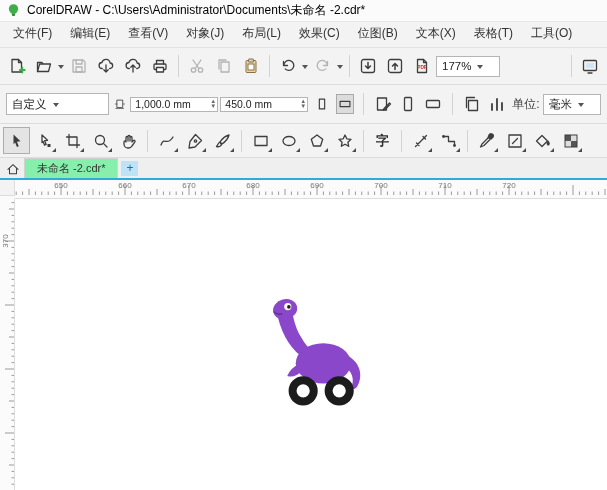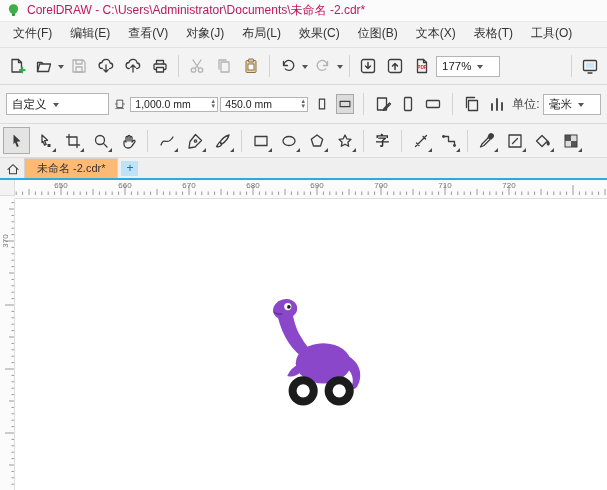--- a/index.html
+++ b/index.html
@@ -1,21 +1,21 @@
 <!DOCTYPE html>
 <html><head>
 <meta charset="utf-8">
 <style>
   * { margin:0; padding:0; box-sizing:border-box; }
   body { font-family:"Liberation Sans","DejaVu Sans",sans-serif; background:#ccc; }
   .app { width:607px; height:490px; background:#fff; display:flex; flex-direction:column; overflow:hidden; position:relative; font-size:12px; color:#333; }
 
   
   .titlebar { height:22px; background:#fbfbfb; display:flex; align-items:center; gap:6px; padding-left:6px; border-bottom:1px solid #e8e8e8; flex:0 0 22px; }
-  .titlebar .ttl { font-size:12px; color:#be185d; white-space:nowrap; }
+  .titlebar .ttl { font-size:12px; color:#000000; white-space:nowrap; }
 
   
   .menubar { height:26px; background:#f3f3f3; display:flex; align-items:flex-start; padding-left:4px; flex:0 0 26px; border-bottom:1px solid #e2e2e2; overflow:hidden; }
   .menu { padding:0 9px; height:22px; line-height:22px; font-size:12px; color:#333; white-space:nowrap; cursor:default; }
 
   
   .tb { background:#f3f3f3; display:flex; align-items:center; border-bottom:1px solid #dcdcdc; }
   .std { flex:0 0 37px; padding:0 4px; gap:1px; }
   .prop { flex:0 0 39px; padding:0 6px; gap:5px; }
   .toolsrow { flex:0 0 34px; padding:0 3px; gap:1px; }
@@ -47,21 +47,21 @@
   .lbl { font-size:12px; color:#404040; white-space:nowrap; }
 
   .tool { width:27px; height:27px; border:1px solid transparent; background:transparent; display:inline-flex; align-items:center; justify-content:center; position:relative; padding:0; }
   .tool.selected { background:#e4e4e4; border-color:#adadad; }
   .tool .fly { position:absolute; right:1px; bottom:1px; width:0; height:0; border-left:4px solid transparent; border-bottom:4px solid #4a4a4a; }
   .glyphT { font-size:13px; font-weight:bold; color:#2e2e2e; font-family:"DejaVu Sans",sans-serif; }
 
   
   .tabrow { flex:0 0 22px; background:#efefef; display:flex; align-items:flex-end; border-bottom:2px solid #2eaadc; padding-left:2px; }
   .homebtn { width:22px; height:19px; display:inline-flex; align-items:center; justify-content:center; background:transparent; border:none; padding:0; }
-  .tab { height:20px; background:#fdba74; border:1px solid #d2d2d2; border-bottom:none; display:flex; align-items:center; padding:0 12px; font-size:11px; color:#333; }
+  .tab { height:20px; background:#86efac; border:1px solid #d2d2d2; border-bottom:none; display:flex; align-items:center; padding:0 12px; font-size:11px; color:#333; }
   .newtab { width:17px; height:15px; background:#bfe3f6; color:#1673a5; border:none; font-size:12px; line-height:13px; margin:0 0 2px 3px; padding:0; }
 
   
   .rulerrow { flex:0 0 16px; display:flex; background:#fafafa; }
   .corner { width:15px; height:16px; background:#f3f3f3; border-right:1px solid #ddd; border-bottom:1px solid #ddd; }
   .hruler { flex:1; position:relative; border-bottom:1px solid #ddd; overflow:hidden; background:#fbfbfb; }
 
   .main { flex:1; display:flex; min-height:0; }
   .vruler { width:15px; background:#fbfbfb; border-right:1px solid #ddd; position:relative; overflow:hidden; }
   .canvas { flex:1; background:#ffffff; position:relative; overflow:hidden; }

